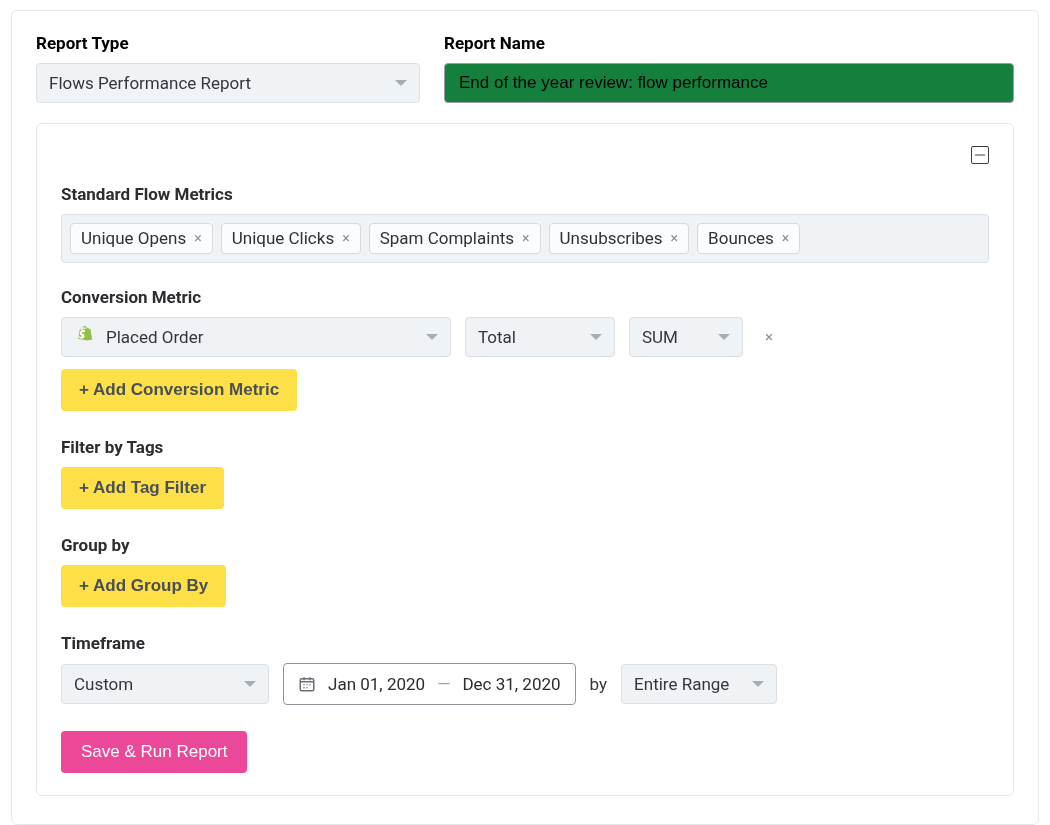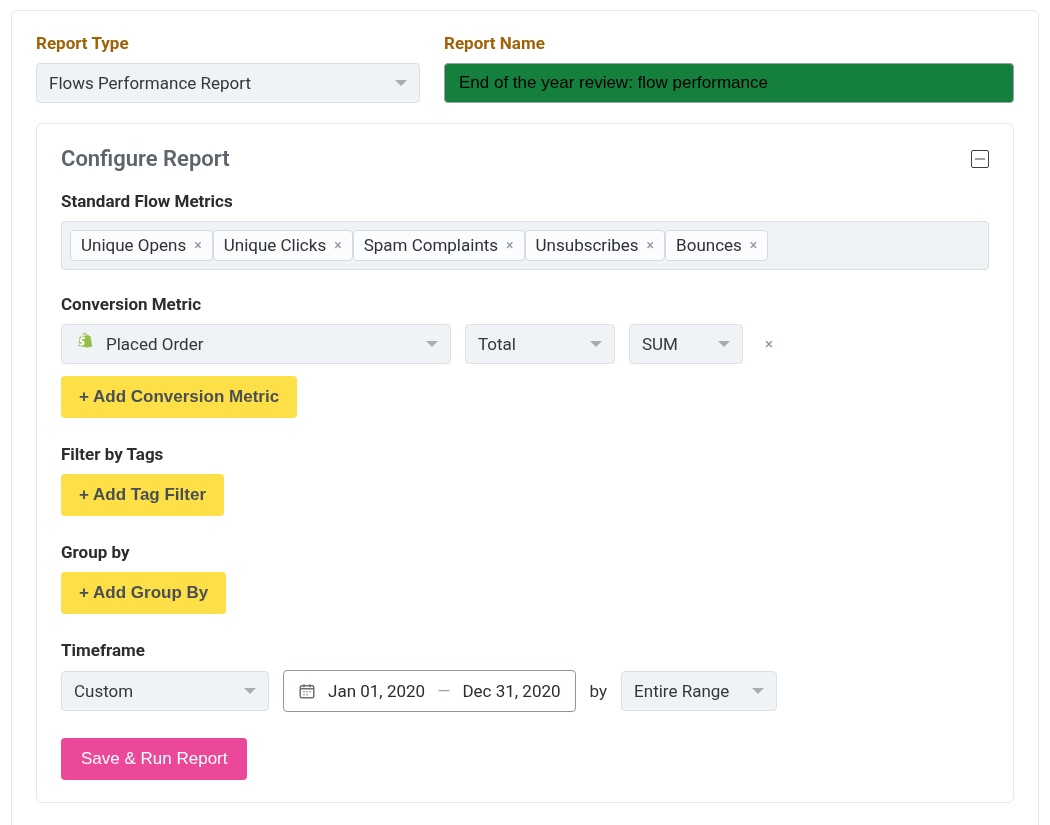--- a/index.html
+++ b/index.html
@@ -19,21 +19,21 @@
   }
   .top-row {
     display: flex;
     gap: 24px;
     margin-bottom: 20px;
   }
   .field-block { display: flex; flex-direction: column; }
   .label {
     font-weight: 700;
     font-size: 17px;
-    color: #a16207;
+    color: #000000;
     margin-bottom: 10px;
   }
   .select {
     background: #f0f3f6;
     border: 1px solid #dcdfe3;
     border-radius: 4px;
     height: 40px;
     display: flex;
     align-items: center;
     padding: 0 12px;
@@ -97,20 +97,21 @@
     color: #2b2d30;
     margin-bottom: 10px;
   }
   .tag-bar {
     background: #f0f3f6;
     border: 1px solid #dcdfe3;
     border-radius: 4px;
     padding: 8px;
     display: flex;
     flex-wrap: wrap;
+    gap: 8px;
     margin-bottom: 24px;
   }
   .tag {
     background: #fbfcfd;
     border: 1px solid #d6dadf;
     border-radius: 4px;
     padding: 4px 10px 5px;
     font-size: 17px;
     color: #2f3236;
     display: flex;
@@ -206,21 +207,20 @@
       </div>
     </div>
     <div class="field-block" style="flex:1;">
       <div class="label">Report Name</div>
       <input class="text-input" type="text" value="End of the year review: flow performance" style="">
     </div>
   </div>
 
   <div class="panel">
     <div class="panel-header">
-      <div class="panel-title">Configure Report</div>
       <div class="collapse-btn"></div>
     </div>
 
     
     <div class="section" style="margin-bottom:20px;">
       <div class="section-label">Standard Flow Metrics</div>
       <div class="tag-bar">
         <div class="tag">
           <span>Unique Opens</span>
           <span class="tag-x">×</span>

